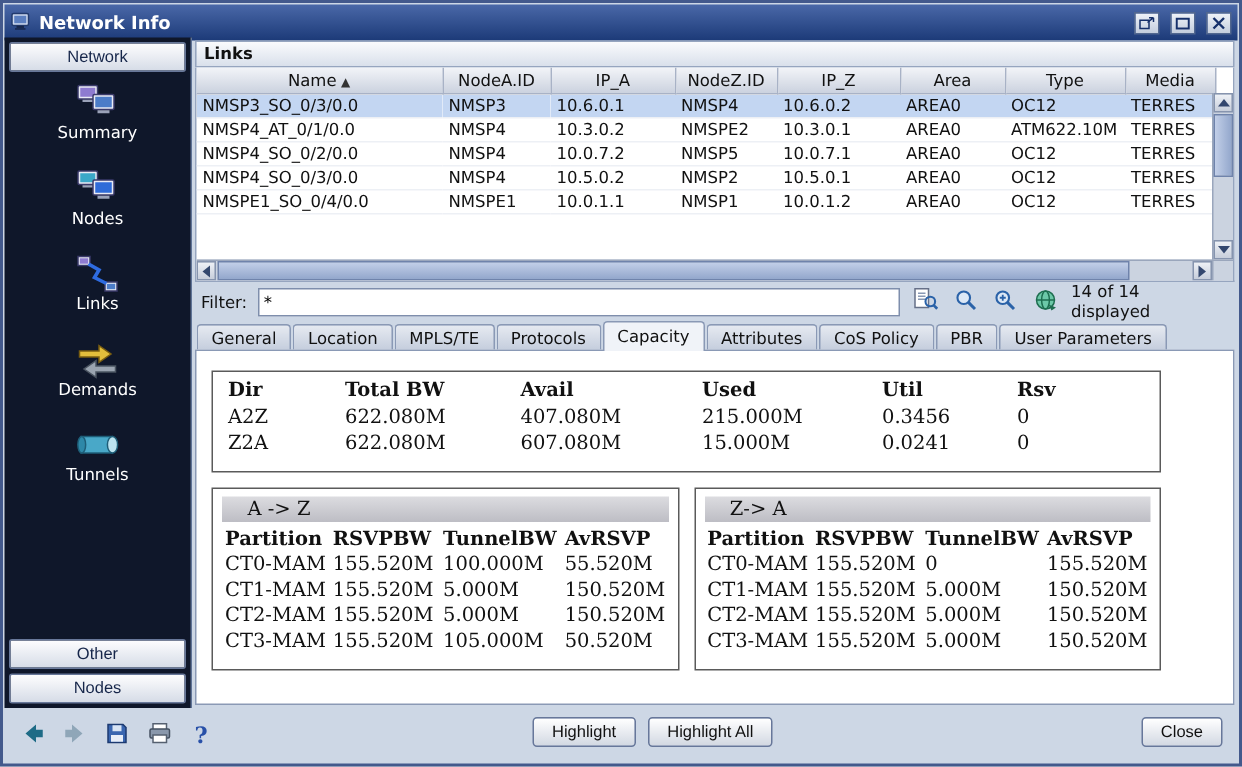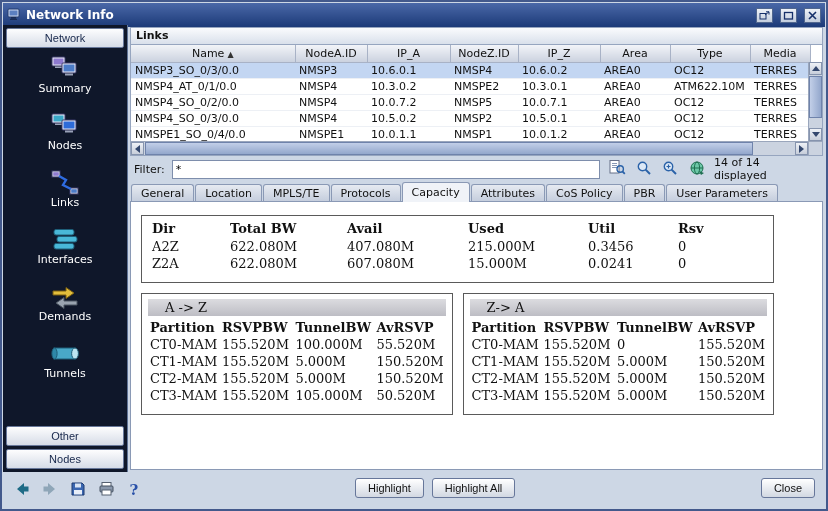--- a/index.html
+++ b/index.html
@@ -45,21 +45,21 @@
   .highlight-group { position:absolute; left:352px; top:6px; display:flex; gap:8px; }
   .close-wrap { position:absolute; right:10px; top:6px; }
 
   
   .main { position:absolute; left:126px; top:23px; right:1px; bottom:37px;
           padding:2px; display:flex; flex-direction:column; }
   .links-title { height:18px; background:linear-gradient(#FAFBFD,#D9E0EB);
                  border:1px solid #96A5BF; font-weight:bold; padding-left:5px; line-height:16px; }
 
   
-  .table-wrap { position:relative; height:111px; border:1px solid #96A5BF; border-top:none;
+  .table-wrap { position:relative; height:143px; border:1px solid #96A5BF; border-top:none;
                 background:#FFFFFF; overflow:hidden; }
   .links-table { border-collapse:collapse; table-layout:fixed; width:679px; font-size:11px; }
   .links-table th { height:17px; background:linear-gradient(#F2F4F8,#CBD2DF);
                     border-right:1px solid #A8B2C6; border-bottom:1px solid #A8B2C6;
                     font-weight:normal; text-align:center; padding:0 2px; white-space:nowrap;
                     overflow:hidden; }
   .links-table td { height:16px; padding:0 4px; white-space:nowrap; overflow:hidden;
                     border-bottom:1px solid #EDF0F5; }
   .links-table tr.selected td { background:#C3D6F2; }
   .sort { font-size:8px; color:#333; margin-left:3px; }
@@ -194,32 +194,20 @@
         <span class="sicon">
           <svg width="30" height="27" viewBox="0 0 30 27">
               <rect x="2" y="2" width="8" height="6" fill="#E8EAF4" stroke="#3A3A6A"></rect>
               <rect x="3.2" y="3.2" width="5.6" height="3.6" fill="#8E7BD0"></rect>
               <rect x="20" y="19" width="8" height="6" fill="#E8EAF4" stroke="#3A3A6A"></rect>
               <rect x="21.2" y="20.2" width="5.6" height="3.6" fill="#4C7CC8"></rect>
               <polyline points="9,7 16,11 13,16 21,20" fill="none" stroke="#2E6BE0" stroke-width="2.4"></polyline>
             </svg>
         </span>
         <span class="slabel">Links</span>
-      </div>
-      <div class="side-item">
-        <span class="sicon">
-          <svg width="30" height="27" viewBox="0 0 30 27">
-              <g stroke="#1E5E78" fill="#49B8D8">
-                <rect x="4" y="3.5" width="20" height="5.5" rx="2"></rect>
-                <rect x="7" y="10.5" width="20" height="5.5" rx="2"></rect>
-                <rect x="4" y="17.5" width="20" height="5.5" rx="2"></rect>
-              </g>
-            </svg>
-        </span>
-        <span class="slabel">Interfaces</span>
       </div>
       <div class="side-item">
         <span class="sicon">
           <svg width="30" height="27" viewBox="0 0 30 27">
               <path d="M3,8 H16 V4.5 L24,10 16,15.5 V12 H3 Z" fill="#E2BE3C" stroke="#7A5E10"></path>
               <path d="M27,18 H14 V14.5 L6,20 14,25.5 V22 H27 Z" fill="#9AA4B0" stroke="#4A5460"></path>
             </svg>
         </span>
         <span class="slabel">Demands</span>
       </div>

